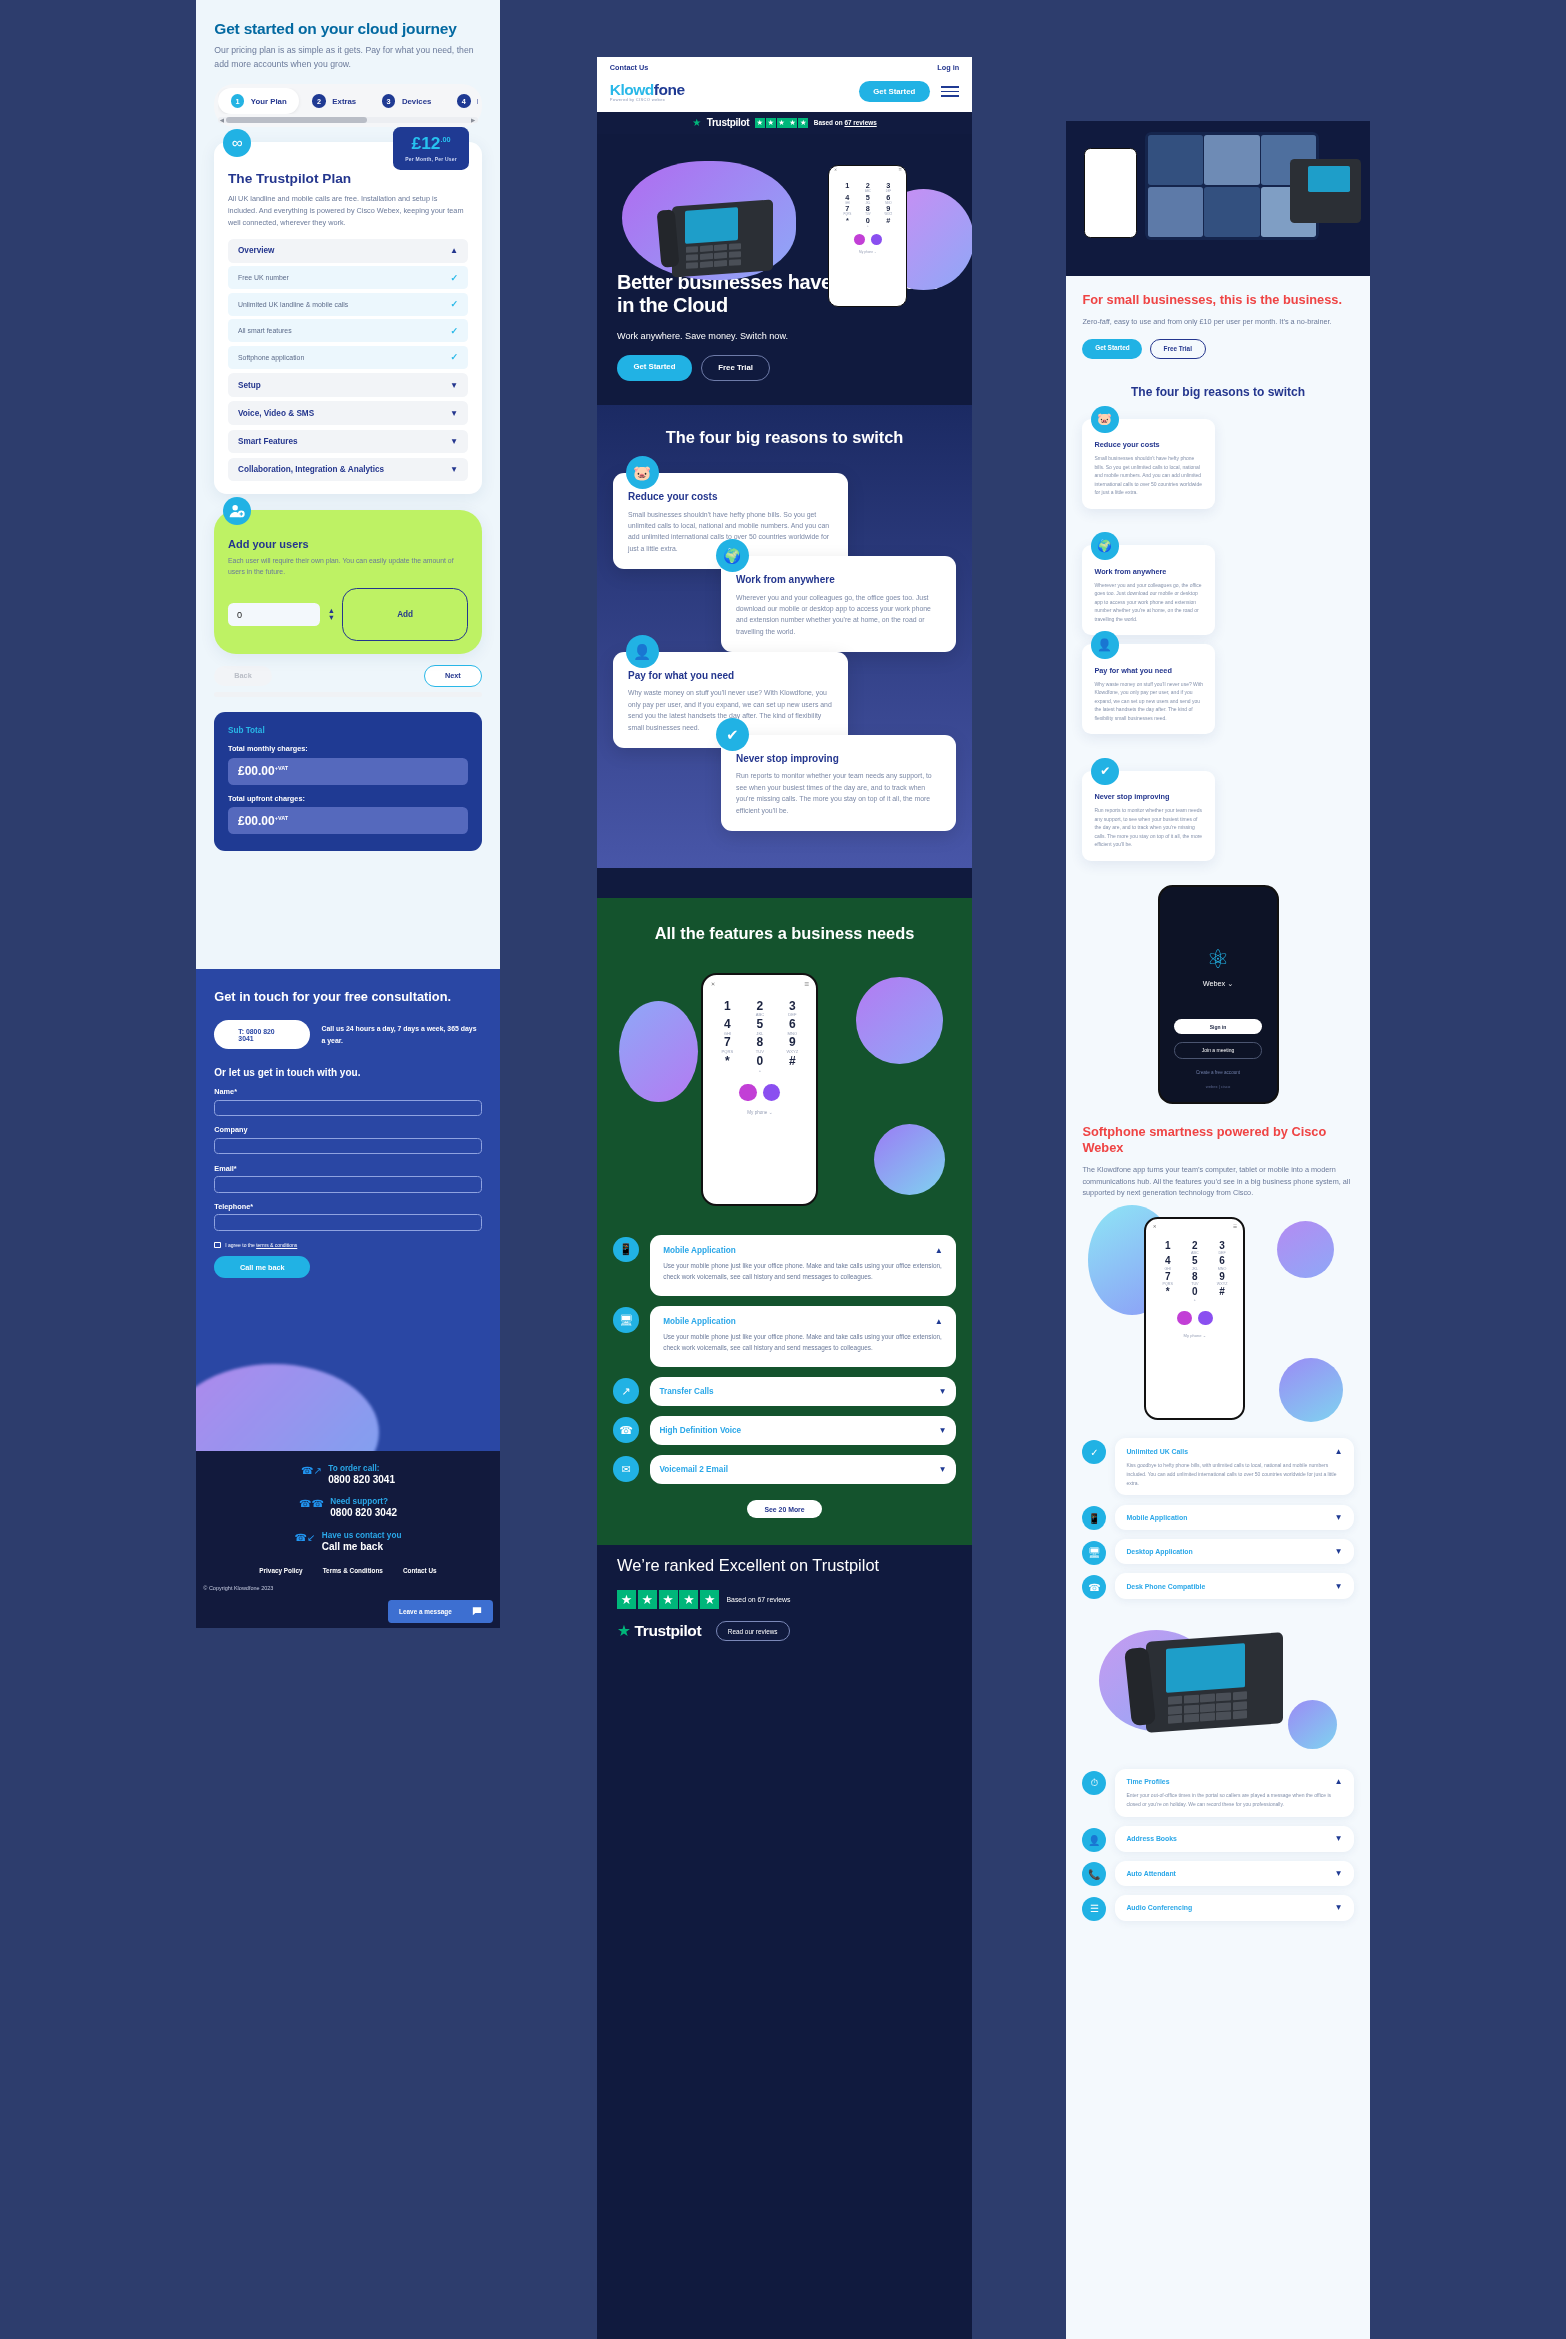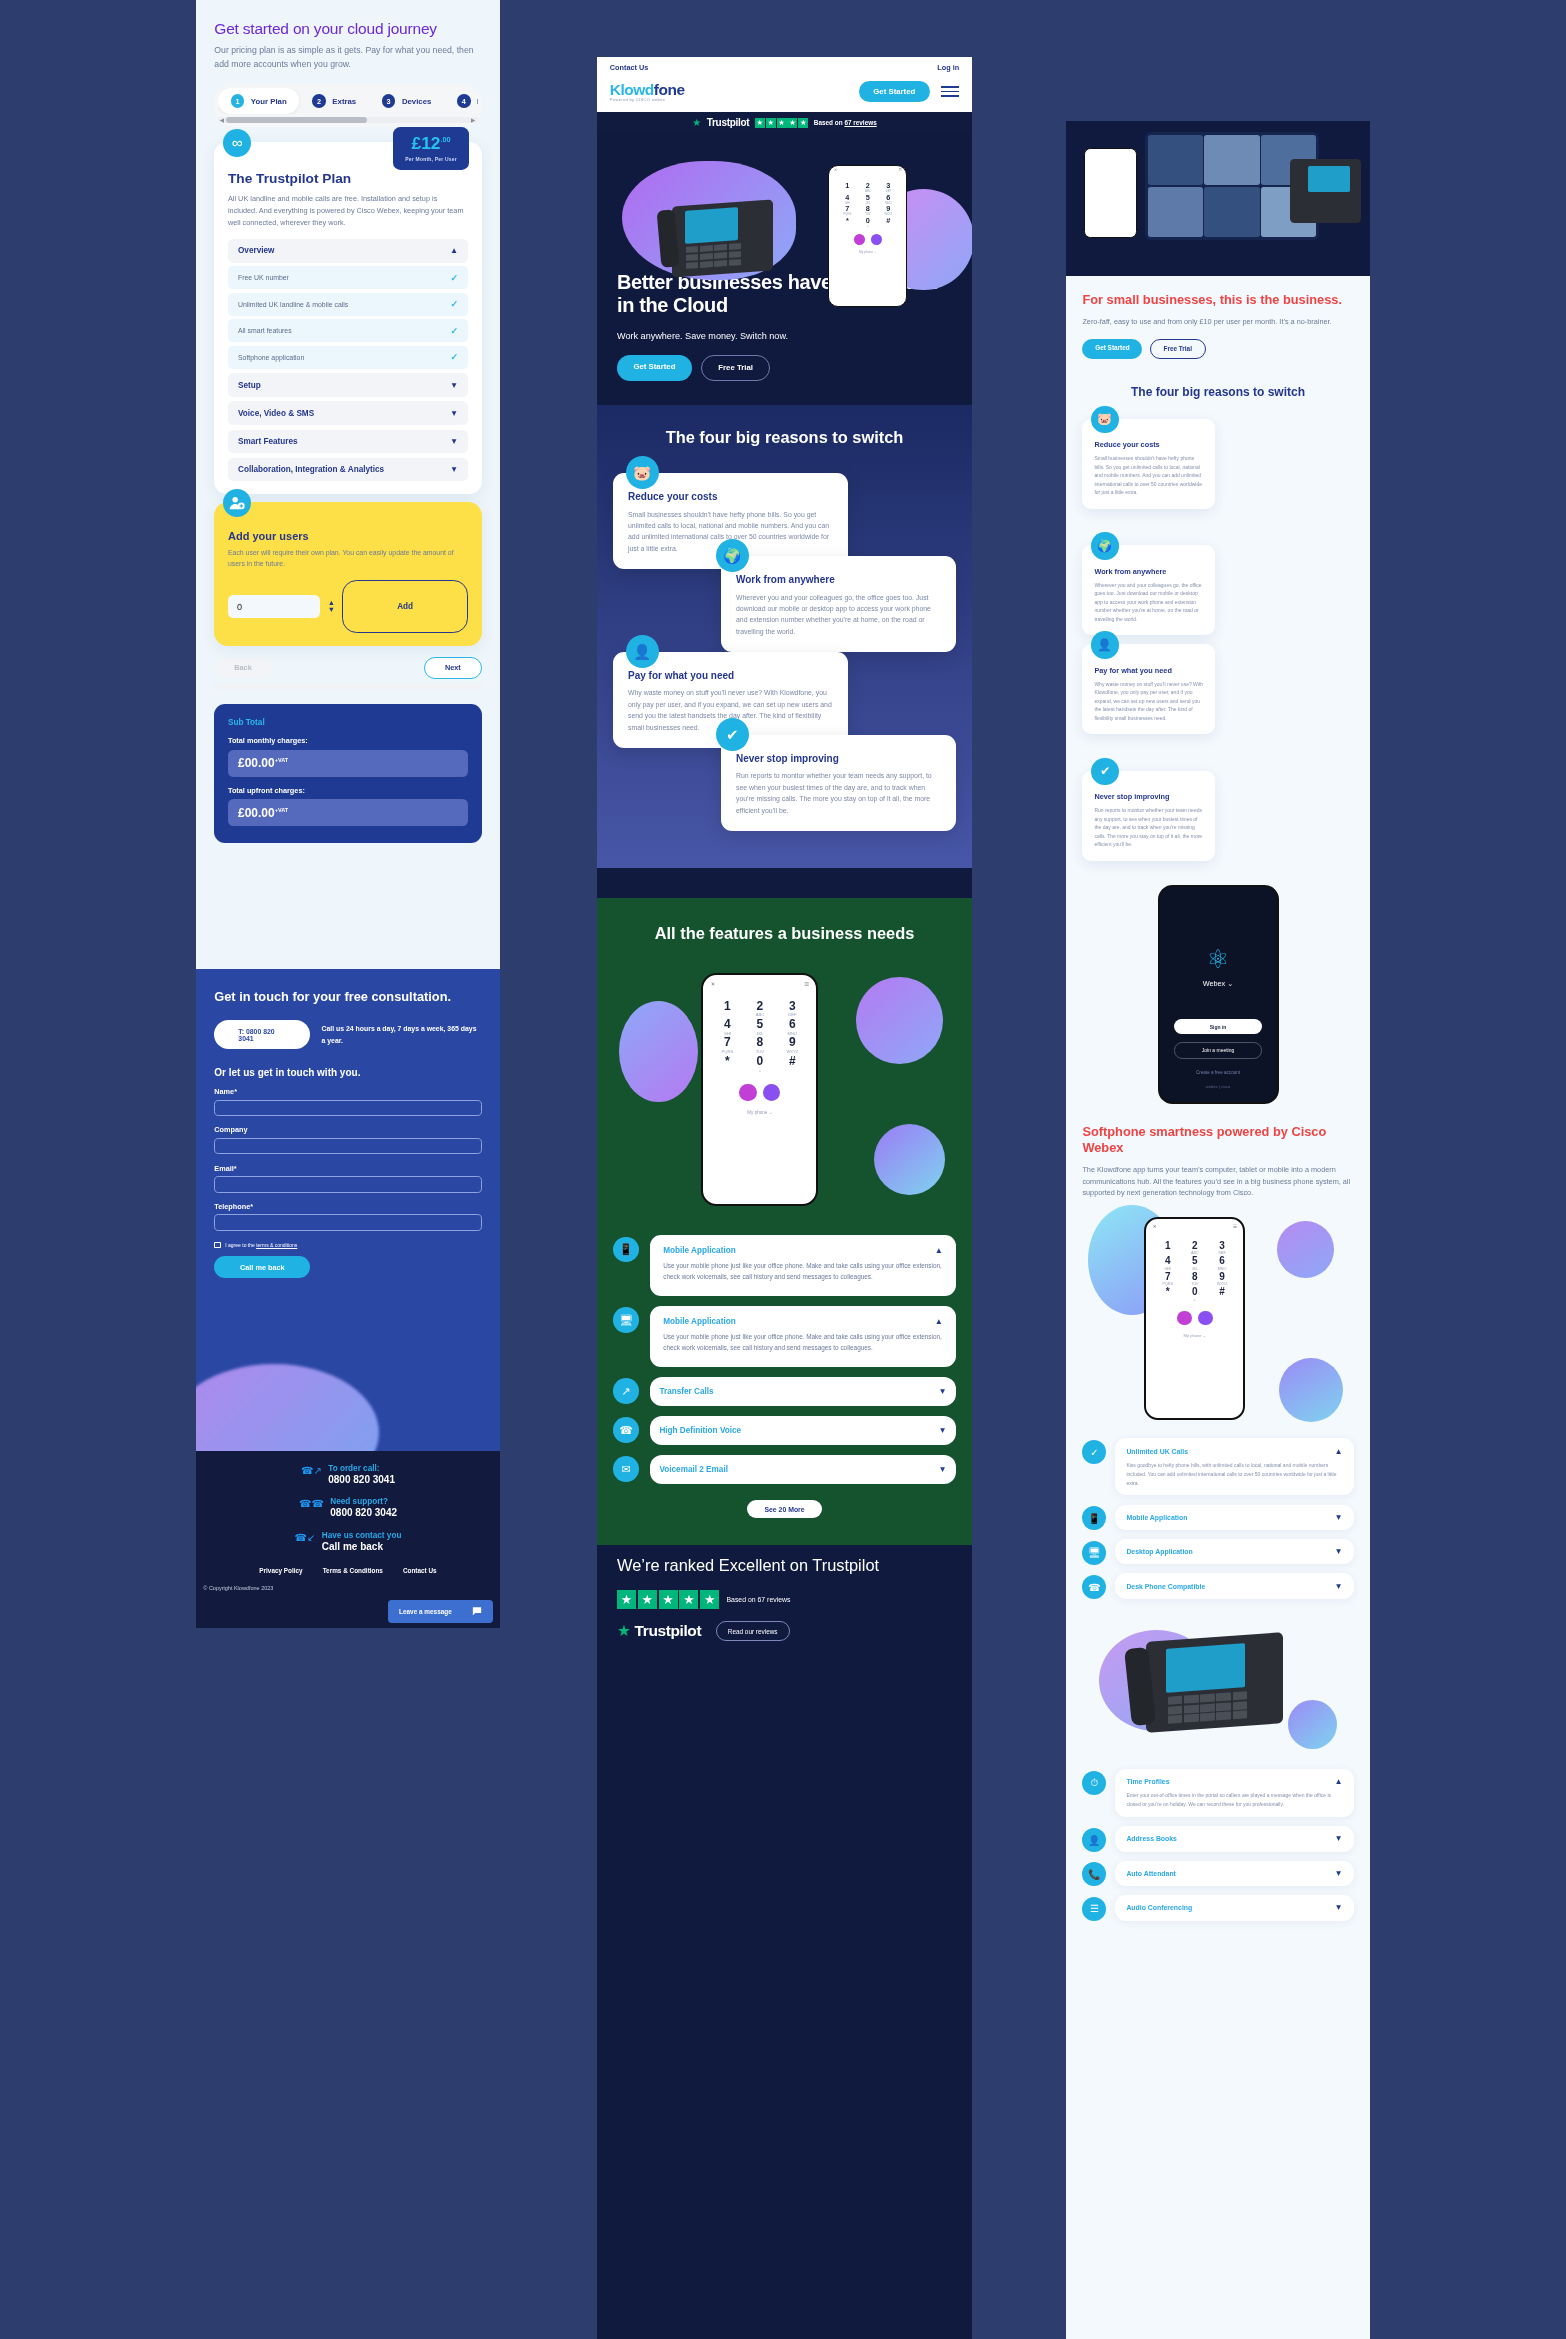--- a/index.html
+++ b/index.html
@@ -11,21 +11,21 @@
     position:relative;
   }
   .stage { position:absolute; inset:0; background:#2d3d6d; }
 
   
   .col1 {
     position:absolute; left:196px; top:0; width:304px; height:1451px;
     background:#eef6fb; overflow:hidden;
   }
   .c1-pad { padding:20px 18.3px 0 18.3px; }
-  .c1-title { font-size:15.5px; color:#6d28d9; font-weight:normal; letter-spacing:-0.2px; }
+  .c1-title { font-size:15.5px; color:#0369a1; font-weight:bold; letter-spacing:-0.2px; }
   .c1-sub { font-size:8.7px; color:#6b7a9a; line-height:1.55; margin-top:6.4px; }
 
   .steps-wrap { margin-top:12.8px; background:#f5f6f8; border-radius:20px; padding:3.7px; position:relative; }
   .steps { display:flex; gap:0; align-items:center; overflow:hidden; }
   .step { display:flex; align-items:center; gap:6.4px; padding:6.4px 12.8px; border-radius:18.3px; white-space:nowrap; }
   .step.active { background:#fff; box-shadow:0 0.9px 3.7px rgba(0,0,0,.08); }
   .step-num { width:13.7px; height:13.7px; border-radius:50%; background:#1f3a93; color:#fff;
      font-size:7.3px; display:flex; align-items:center; justify-content:center; font-weight:bold; }
   .step.active .step-num { background:#24b3e3; }
   .step-lbl { font-size:7.8px; color:#24368e; font-weight:bold; }
@@ -48,21 +48,21 @@
   .acc { margin-top:11px; }
   .acc-head { background:#f2f4f7; border-radius:5.5px; padding:7.3px 10px; display:flex;
      justify-content:space-between; align-items:center; margin-top:4.6px; }
   .acc-head .t { font-size:8.2px; color:#24368e; font-weight:bold; }
   .chev { color:#24368e; font-size:8.2px; }
   .acc-row { background:#ecf7fd; border-radius:4.6px; padding:6.4px 10px; display:flex;
      justify-content:space-between; align-items:center; margin-top:3.7px; }
   .acc-row .t { font-size:6.9px; color:#5c6b8a; }
   .tick { color:#29b8e8; font-size:9.1px; font-weight:bold; }
 
-  .users-card { margin-top:8px; background:#fde047; border-radius:14px; padding:16.4px 13.7px 12.8px;
+  .users-card { margin-top:16px; background:#bef264; border-radius:22px; padding:16.4px 13.7px 12.8px;
      box-shadow:0 3.7px 16.4px rgba(30,60,120,.08); position:relative; }
   .users-icon { position:absolute; left:9.1px; top:-12.8px; width:28px; height:28px; border-radius:50%;
      background:#21b2e4; display:flex; align-items:center; justify-content:center; }
   .users-title { font-size:11px; color:#24368e; font-weight:bold; margin-top:11px; }
   .users-desc { font-size:6.9px; color:#6b7a9a; line-height:1.6; margin-top:5.5px; }
   .users-row { display:flex; align-items:center; gap:7.3px; margin-top:11px; }
   .qty { flex:1; background:#f3f8fc; border-radius:5.5px; padding:6.4px 9.1px; font-size:9.1px; color:#1a1a1a; }
   .stepper { display:flex; flex-direction:column; font-size:7.3px; color:#24368e; line-height:.9; }
   .add-btn { flex:1.1; border:0.9px solid #24368e; border-radius:14.6px; padding:21px; text-align:center;
      font-size:8.2px; color:#24368e; font-weight:bold; }

